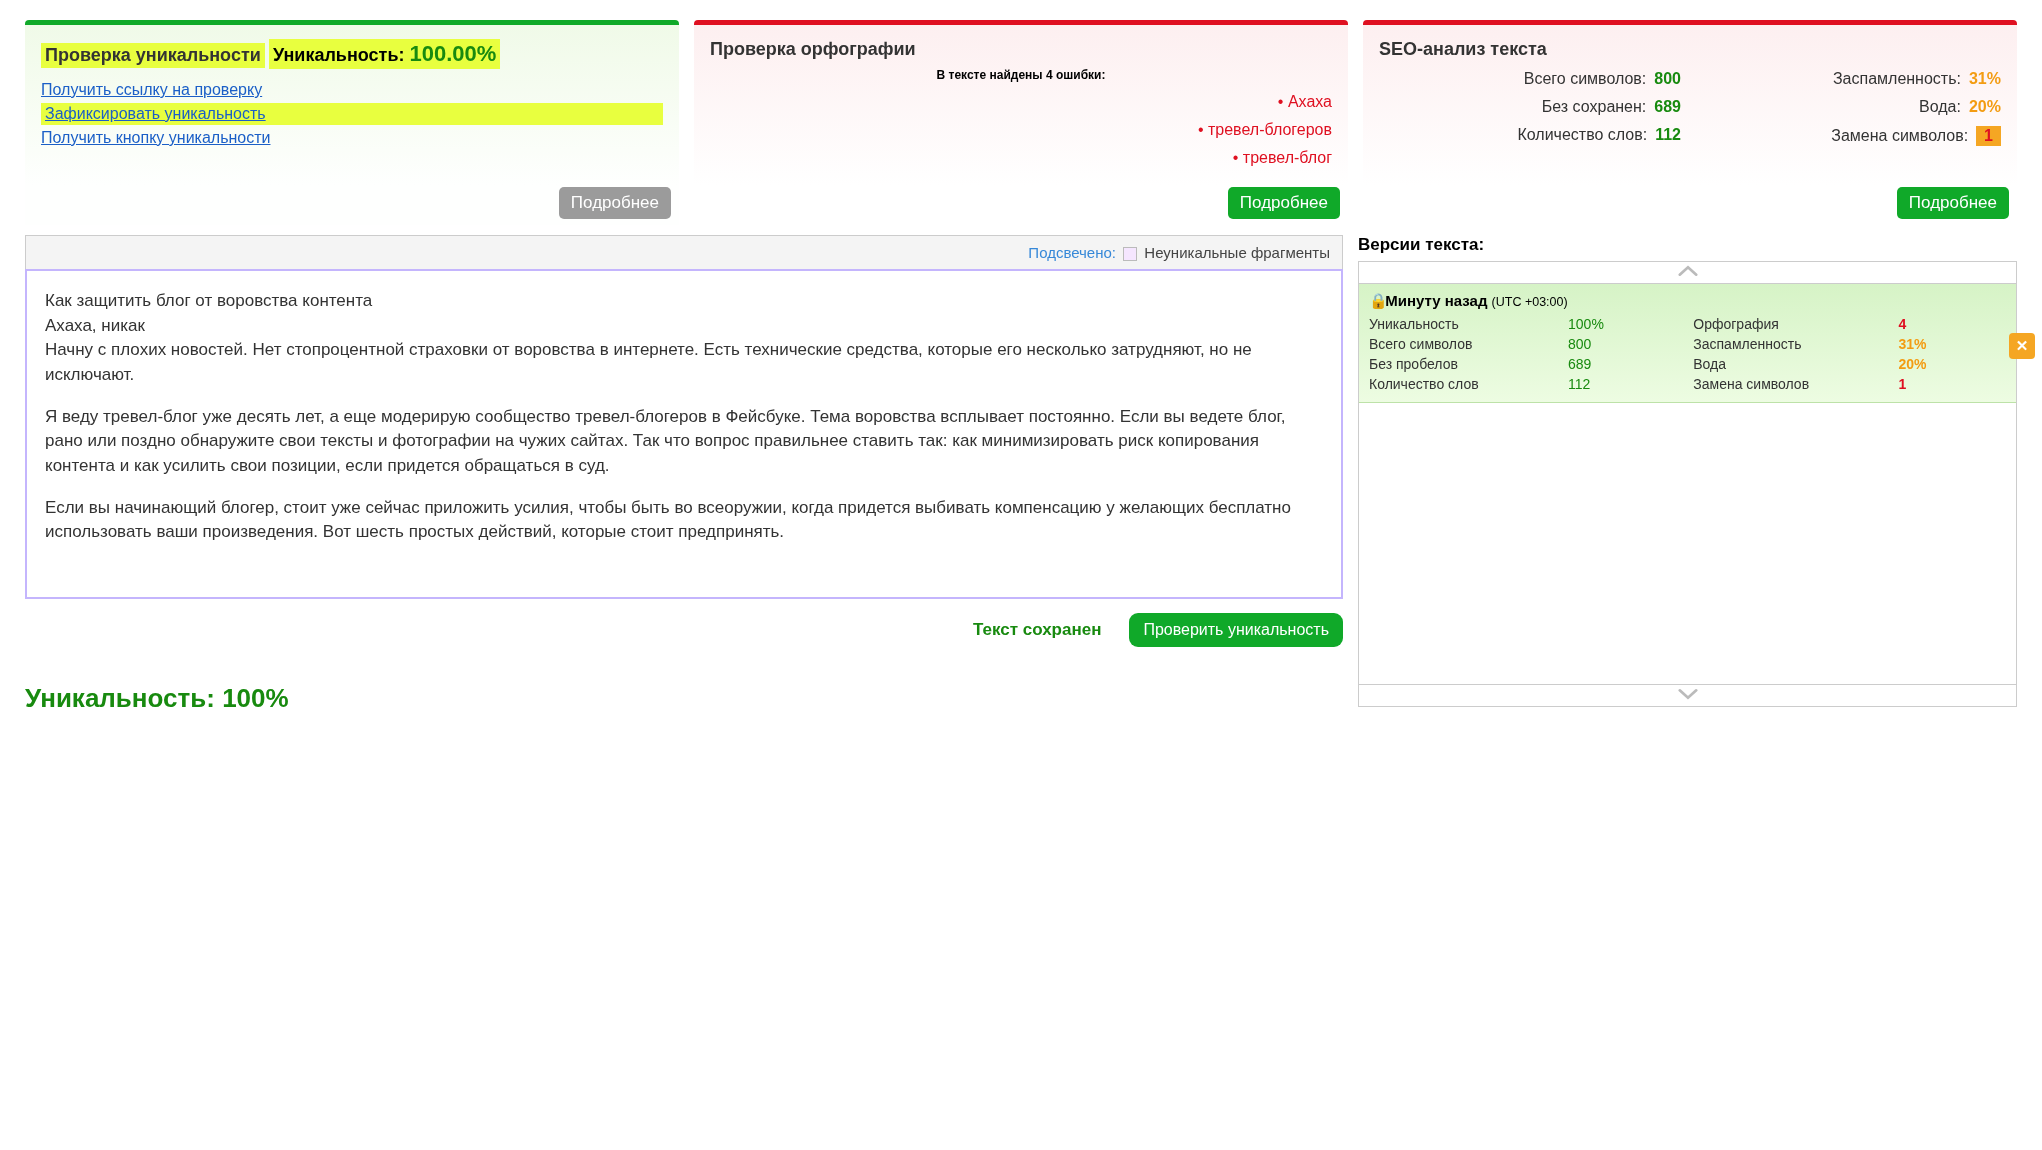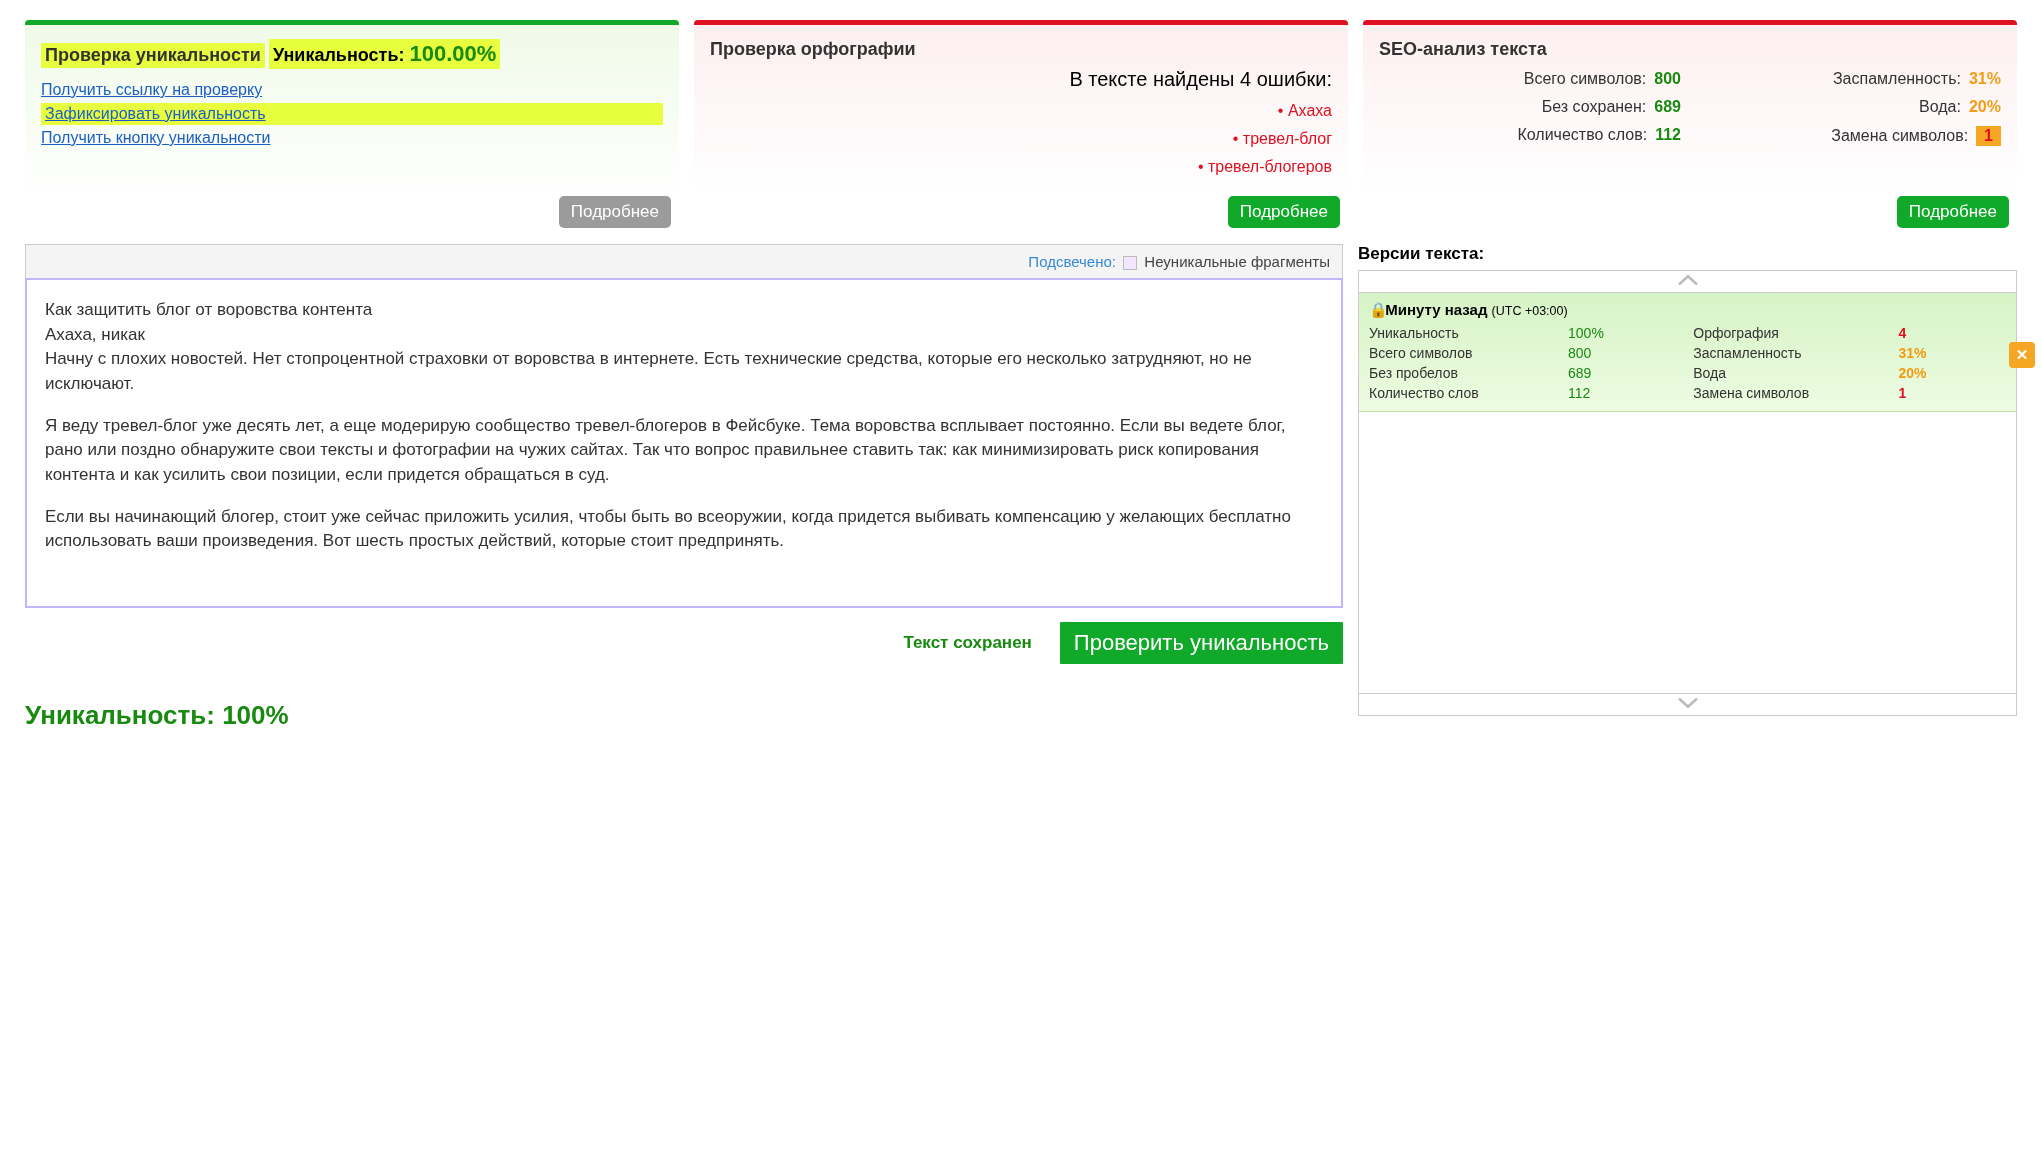--- a/index.html
+++ b/index.html
@@ -13,21 +13,21 @@
 .hl { background: #e8ff3f; padding: 2px 4px; display: inline-block; }
 .uniq-row { margin-top: 0; font-size: 18px; font-weight: bold; }
 .uniq-pct { color: #188a0f; font-size: 22px; }
 .links { margin-top: 12px; }
 .links a { display: block; color: #1b5fc7; font-size: 16px; margin-bottom: 4px; text-decoration: underline; cursor: pointer; }
 .links a.hl { text-decoration: underline; }
 .btn-more-gray { position: absolute; right: 8px; bottom: 6px; background: #9b9b9b; color: #fff; border: none; border-radius: 5px; padding: 6px 12px; font-size: 17px; cursor: pointer; }
 
 
 .card-spell { position: relative; flex: 1; background: linear-gradient(to bottom, #fdeff0 0%, #ffffff 80%); border-top: 5px solid #df1021; border-radius: 4px 4px 0 0; padding: 14px 16px 48px 16px; }
-.spell-sub { text-align: right; font-weight: normal; margin-top: 8px; font-size: 20px; }
+.spell-sub { text-align: center; font-weight: bold; margin-top: 8px; font-size: 12px; }
 .errlist { margin-top: 11px; list-style: none; padding-left: 4px; text-align: right; }
 .errlist li { color: #df1021; font-size: 16px; margin-bottom: 10px; }
 .errlist li::before { content: "• "; color: #df1021; }
 .btn-more-green { position: absolute; right: 8px; bottom: 6px; background: #10a929; color: #fff; border: none; border-radius: 5px; padding: 6px 12px; font-size: 17px; cursor: pointer; }
 
 
 .card-seo { position: relative; flex: 1; background: linear-gradient(to bottom, #fdeff0 0%, #ffffff 80%); border-top: 5px solid #df1021; border-radius: 4px 4px 0 0; padding: 14px 16px 48px 16px; }
 .seo-grid { display: flex; margin-top: 10px; font-size: 16px; gap: 18px; }
 .seo-col { display: flex; flex-direction: column; gap: 10px; }
 .seo-cell { display: flex; justify-content: flex-end; align-items: baseline; gap: 8px; }
@@ -44,21 +44,21 @@
 .highlight-bar { background: #f4f4f4; border: 1px solid #ccc; border-bottom: none; padding: 8px 12px; text-align: right; font-size: 15px; }
 .hl-label { color: #3688d8; margin-top: 10px; }
 .hl-swatch { display: inline-block; width: 14px; height: 14px; background: #f5e6ff; border: 1px solid #bbb; vertical-align: middle; margin: 0 3px; }
 .hl-text { color: #444; }
 
 .text-box { border: 2px solid #c4b5fd; padding: 18px 18px; background: #fff; font-size: 17px; color: #333; line-height: 1.45; min-height: 330px; }
 .text-box p { margin-bottom: 1em; }
 
 .below-row { display: flex; justify-content: flex-end; align-items: center; padding: 14px 0; gap: 28px; }
 .saved-label { color: #188a0f; font-weight: bold; font-size: 17px; }
-.btn-check { background: #10a929; color: #fff; border: none; border-radius: 1px; padding: 8px 14px; font-size: 22px; cursor: pointer; }
+.btn-check { background: #10a929; color: #fff; border: none; border-radius: 9px; padding: 8px 14px; font-size: 16px; cursor: pointer; }
 
 .big-uniq { margin-top: 22px; font-size: 26px; font-weight: bold; color: #188a0f; }
 
 
 .ver-title { font-weight: bold; font-size: 17px; margin-bottom: 6px; }
 .ver-scroll { border: 1px solid #ccc; }
 .ver-arrow { text-align: center; padding: 2px 0; background: #fff; color: #aaa; cursor: pointer; border-bottom: 1px solid #ccc; }
 .ver-arrow.bottom { border-top: 1px solid #ccc; border-bottom: none; }
 .ver-body { height: 400px; background: #fff; }
 .ver-item { background: linear-gradient(to bottom, #d6f3c6, #edfce2); padding: 8px 10px 10px 10px; border-bottom: 1px solid #bde2a8; }
@@ -91,22 +91,22 @@
       <a>Получить кнопку уникальности</a>
     </div>
     <button class="btn-more-gray">Подробнее</button>
   </div>
 
   <div class="card-spell">
     <div class="card-title">Проверка орфографии</div>
     <div class="spell-sub">В тексте найдены 4 ошибки:</div>
     <ul class="errlist">
       <li>Ахаха</li>
+      <li>тревел-блогеров</li>
       <li>тревел-блог</li>
-      <li>тревел-блогеров</li>
     </ul>
     <button class="btn-more-green">Подробнее</button>
   </div>
 
   <div class="card-seo">
     <div class="card-title">SEO-анализ текста</div>
     <div class="seo-grid">
       <div class="seo-col" style="flex:1">
         <div class="seo-cell">
             <span class="seo-label">Всего символов:</span>

